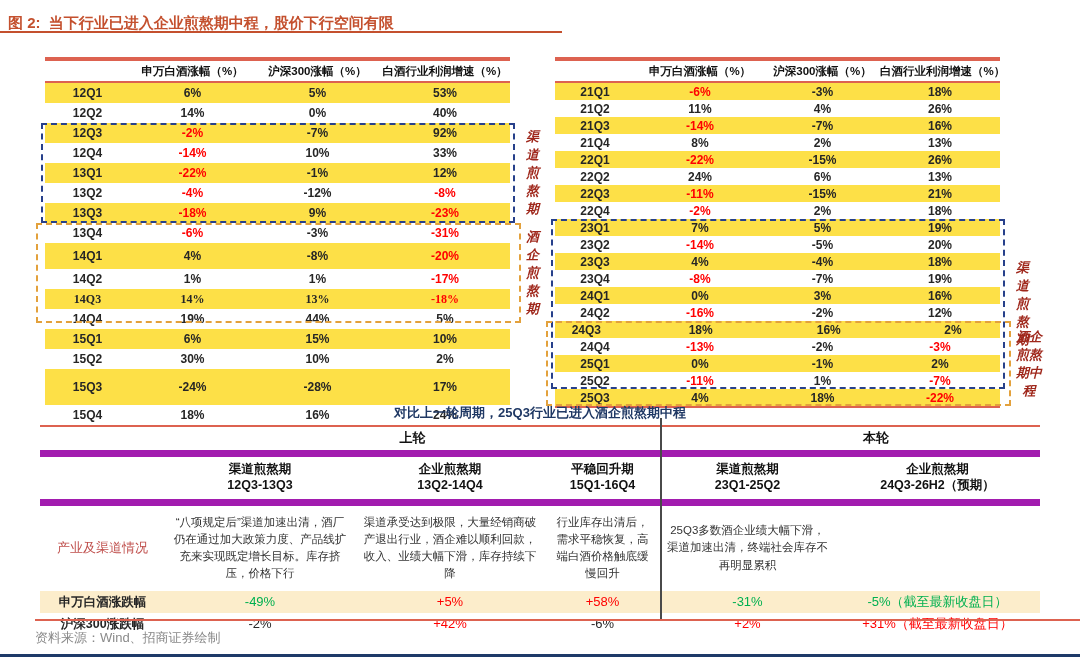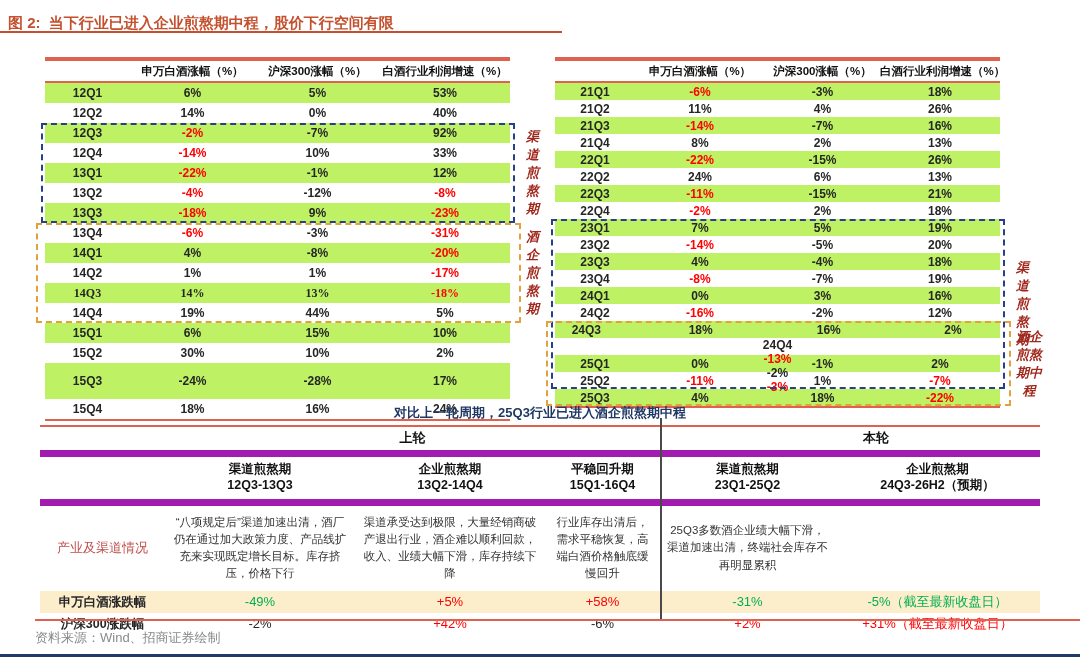--- a/index.html
+++ b/index.html
@@ -10,21 +10,21 @@
   .fig-title { position:absolute; left:8px; top:14px; font-size:15px; font-weight:700; color:#C4502E; white-space:nowrap; }
   .title-underline { position:absolute; left:0; top:31px; width:562px; height:2px; background:#C4502E; }
 
   
   .qtable { position:absolute; top:57px; border-top:4px solid #DD6250; border-bottom:2px solid #DD6250; }
   .qtable.left  { left:45px;  width:465px; }
   .qtable.right { left:555px; width:445px; }
   .qhead { display:flex; height:22px; align-items:center; border-bottom:2px solid #DD6250; }
   .qhead .qc { font-weight:700; font-size:11.5px; color:#111; white-space:nowrap; }
   .qrow { display:flex; align-items:center; }
-  .qrow.stripe { background:#bef264;align-items:center; }
+  .qrow.stripe { background:#fde047;align-items:center; }
   .qc { text-align:center; font-size:12px; font-weight:700; color:#262626; }
   .left  .qc:nth-child(1){width:85px;}  .left  .qc:nth-child(2){width:125px;} .left  .qc:nth-child(3){width:125px;} .left  .qc:nth-child(4){width:130px;}
   .right .qc:nth-child(1){width:80px;}  .right .qc:nth-child(2){width:130px;} .right .qc:nth-child(3){width:115px;} .right .qc:nth-child(4){width:120px;}
   .c-red { color:#FF0000 !important; }
   .c-green { color:#00B050 !important; }
 
   
   .pbox { position:absolute; pointer-events:none; }
   .pbox.blue   { left:-4px; right:-5px;  border:2px dashed #27408B; }
   .pbox.orange { left:-9px; right:-11px; border:2px dashed #E3A13C; }
@@ -118,21 +118,21 @@
           <div class="qc c-red">-18%</div>
           <div class="qc">9%</div>
           <div class="qc c-red">-23%</div>
         </div>
         <div class="qrow" style="height: 20px;">
           <div class="qc">13Q4</div>
           <div class="qc c-red">-6%</div>
           <div class="qc">-3%</div>
           <div class="qc c-red">-31%</div>
         </div>
-        <div class="qrow stripe" style="height: 20px;">
+        <div class="qrow stripe" style="height: 26px;">
           <div class="qc">14Q1</div>
           <div class="qc">4%</div>
           <div class="qc">-8%</div>
           <div class="qc c-red">-20%</div>
         </div>
         <div class="qrow" style="height: 20px;">
           <div class="qc">14Q2</div>
           <div class="qc">1%</div>
           <div class="qc">1%</div>
           <div class="qc c-red">-17%</div>
@@ -271,21 +271,21 @@
           <div class="qc c-red">-16%</div>
           <div class="qc">-2%</div>
           <div class="qc">12%</div>
         </div>
         <div class="qrow stripe" style="height: 17px; gap: 32px;">
           <div class="qc">24Q3</div>
           <div class="qc">18%</div>
           <div class="qc">16%</div>
           <div class="qc">2%</div>
         </div>
-        <div class="qrow" style="height: 17px; flex-direction: column;">
+        <div class="qrow" style="height: 17px;">
           <div class="qc">24Q4</div>
           <div class="qc c-red">-13%</div>
           <div class="qc">-2%</div>
           <div class="qc c-red">-3%</div>
         </div>
         <div class="qrow stripe" style="height: 17px;">
           <div class="qc">25Q1</div>
           <div class="qc">0%</div>
           <div class="qc">-1%</div>
           <div class="qc">2%</div>

